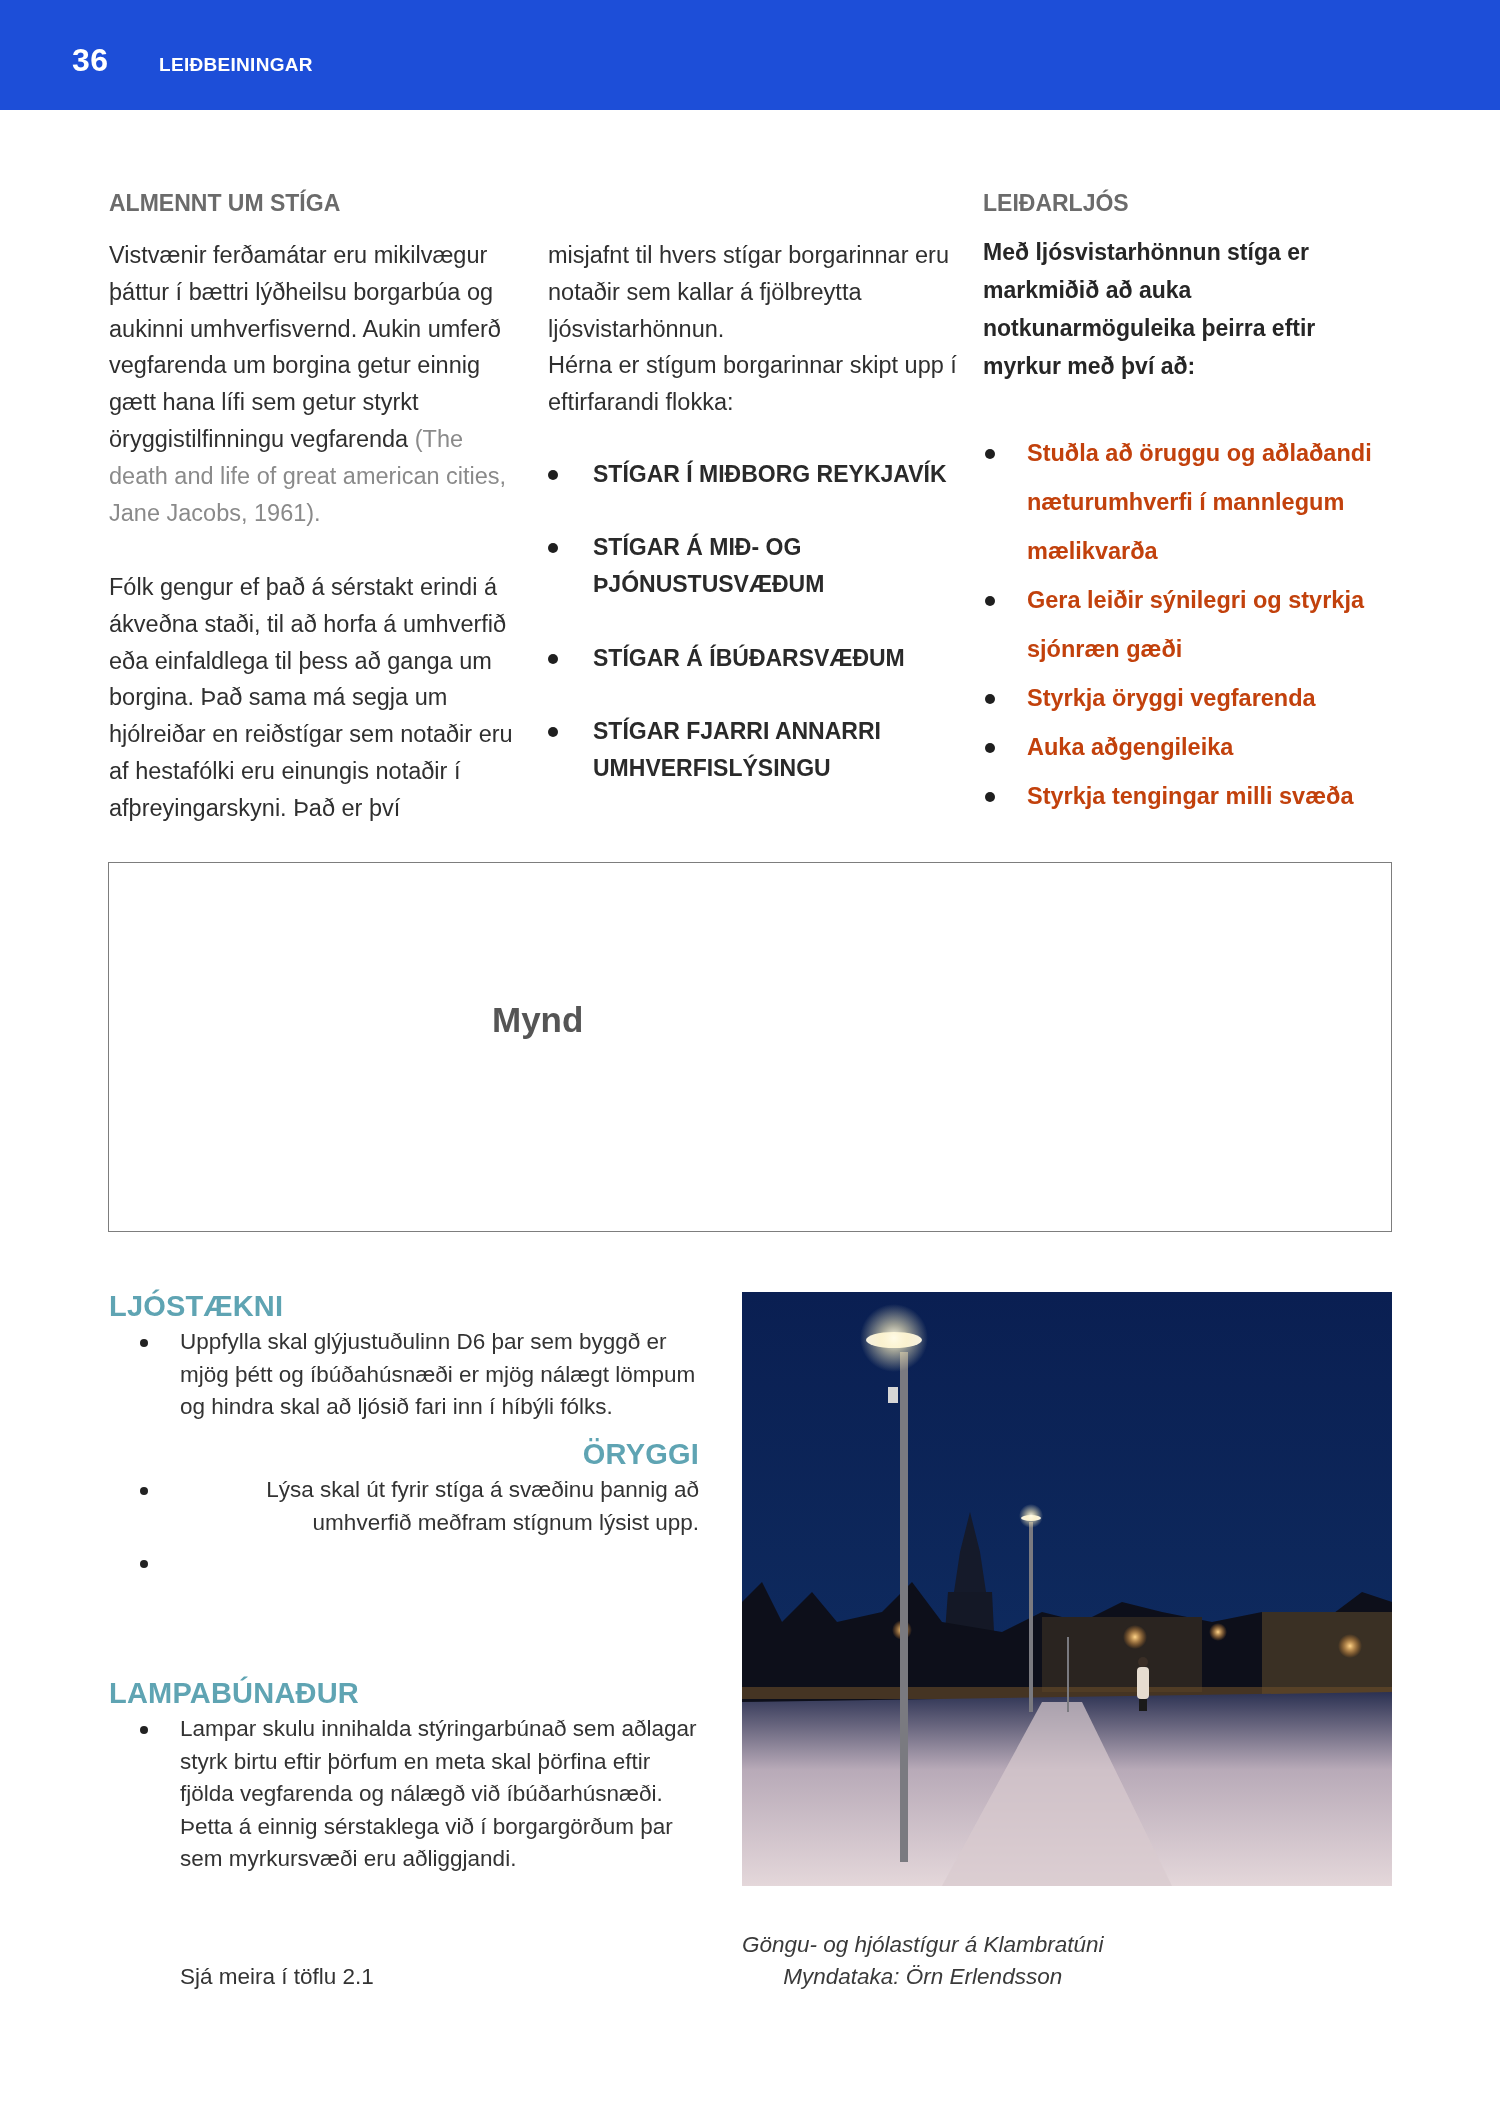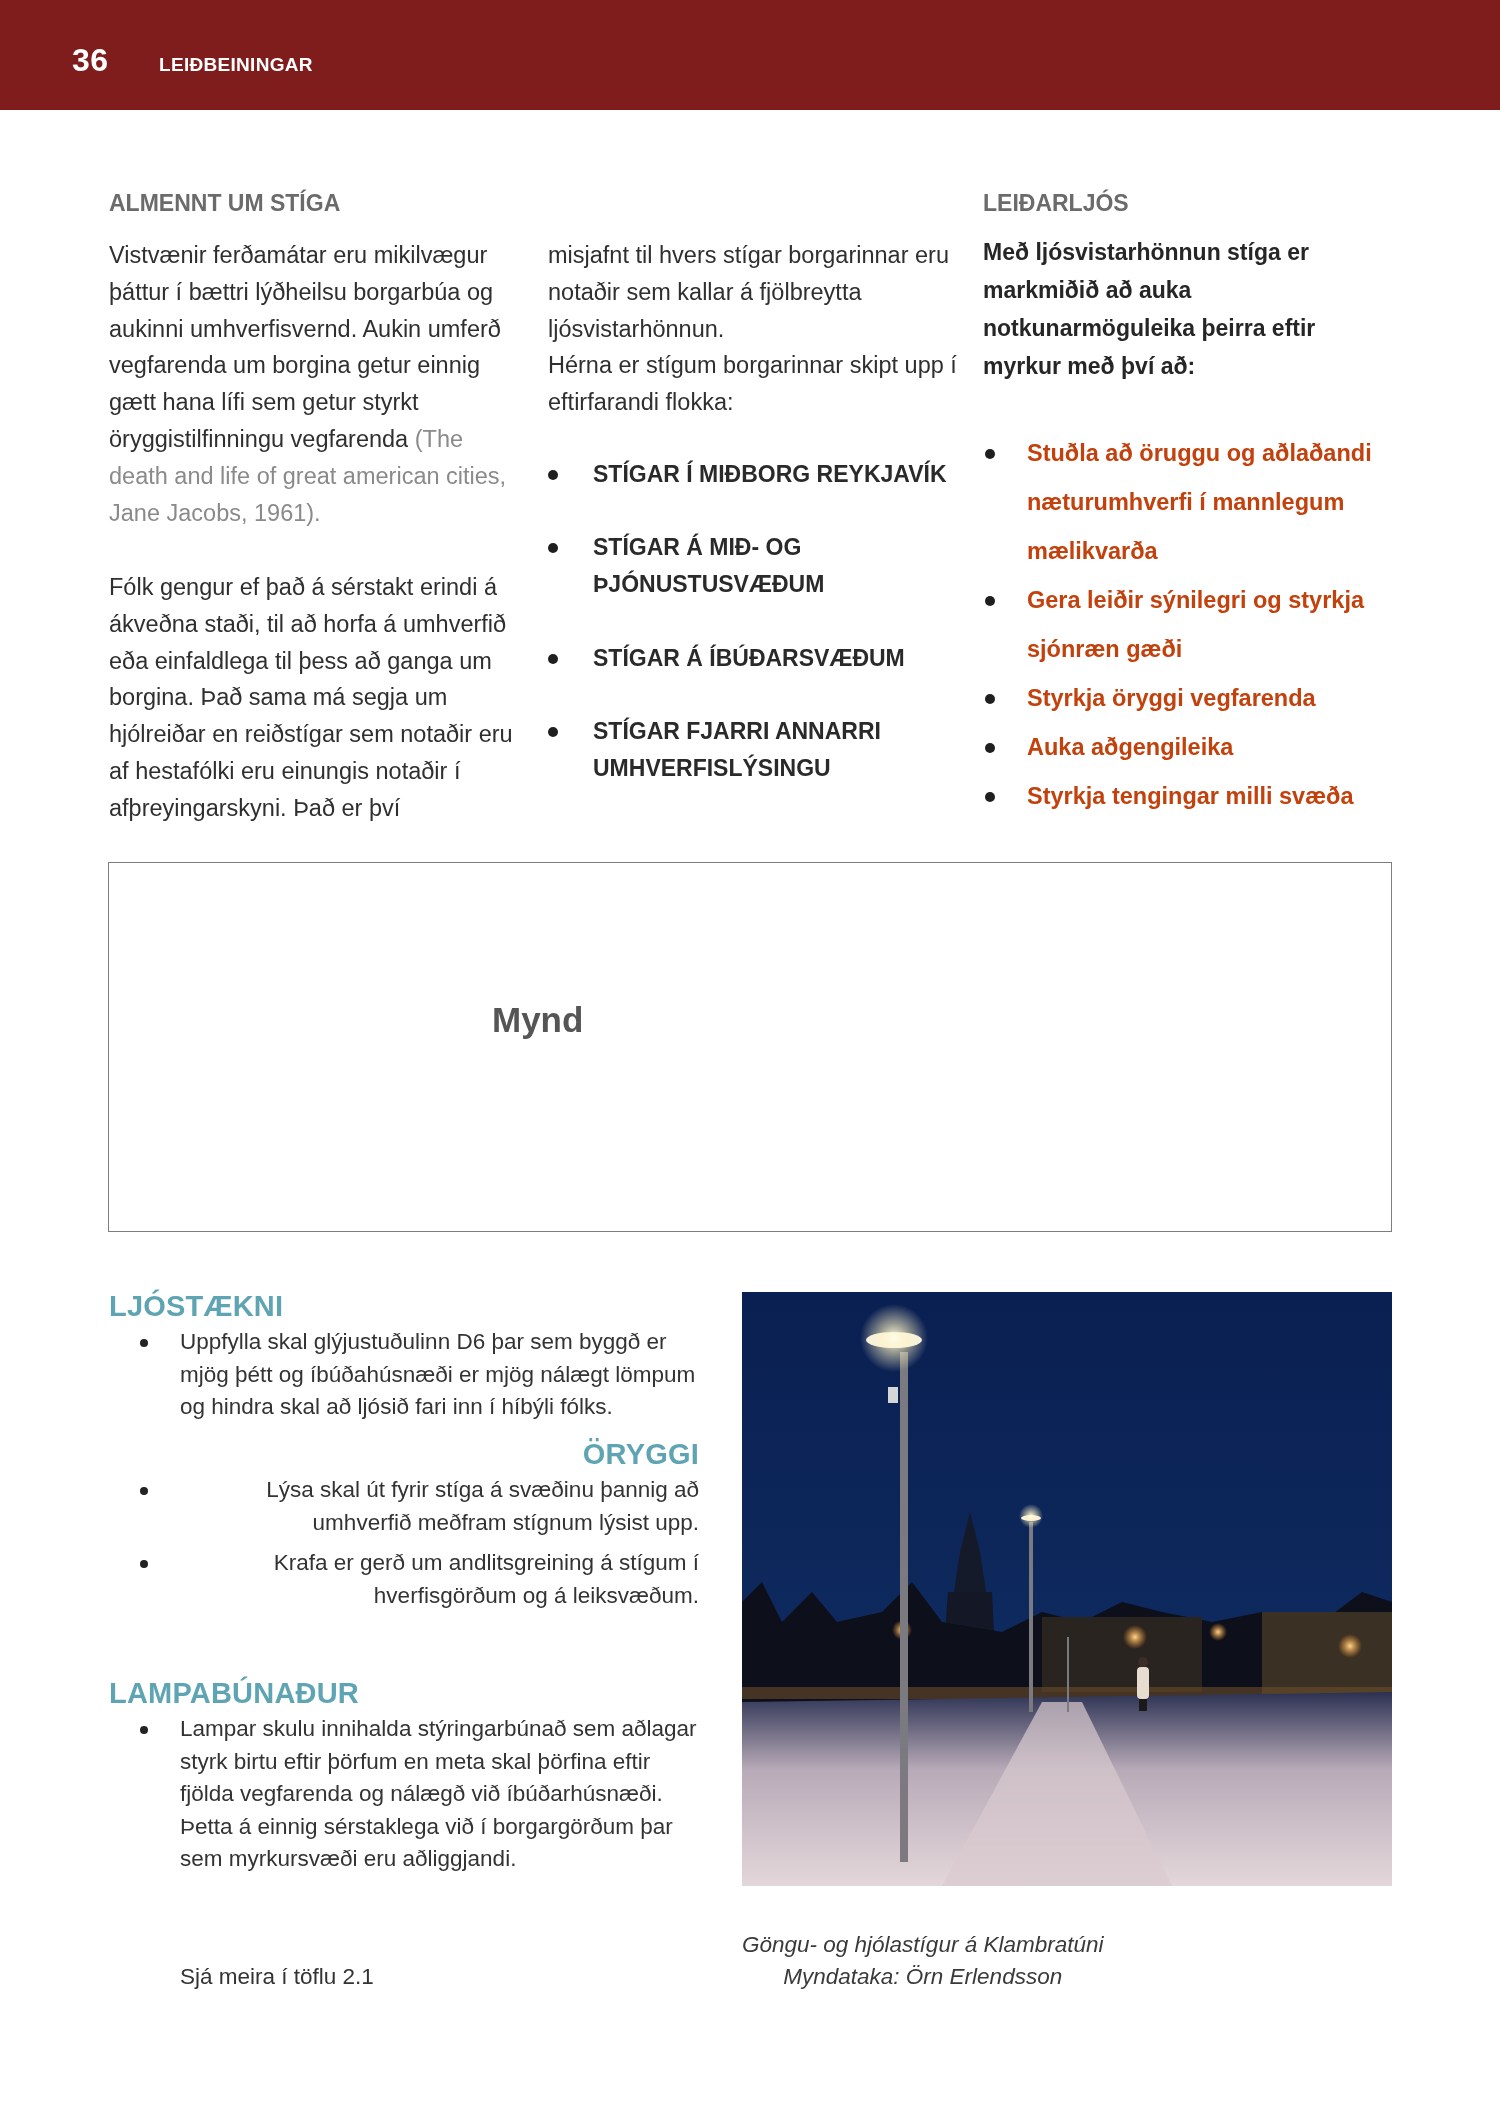--- a/index.html
+++ b/index.html
@@ -1,20 +1,20 @@
 <!DOCTYPE html>
 <html><head>
   <meta charset="utf-8">
   <style>
     * { box-sizing: border-box; margin: 0; padding: 0; }
     html, body { width: 1500px; height: 2105px; background: #ffffff; overflow: hidden; }
     body { position: relative; font-family: "Liberation Sans", "DejaVu Sans", sans-serif; color: #2b2b2b; }
 
     
-    .header { position: absolute; left: 0; top: 0; width: 1500px; height: 110px; background: #7f1d1d; }
+    .header { position: absolute; left: 0; top: 0; width: 1500px; height: 110px; background: #1d4ed8; }
     .page-num { position: absolute; left: 72px; top: 42px; font-size: 32px; font-weight: bold; color: #ffffff; letter-spacing: 0.5px; }
     .section-title { position: absolute; left: 159px; top: 54px; font-size: 19px; font-weight: bold; color: #ffffff; letter-spacing: 0.3px; }
     .col-h { position: absolute; font-size: 23px; font-weight: bold; color: #6b6b6b; white-space: nowrap; }
     .body-text { font-size: 23.5px; line-height: 36.8px; color: #2f2f2f; }
     .cite { color: #8a8a8a; }
 
     #col1-h { left: 109px; top: 190px; }
     #col1-p1 { position: absolute; left: 109px; top: 237px; width: 410px; }
     #col1-p2 { position: absolute; left: 109px; top: 569px; width: 410px; }
 
@@ -97,21 +97,21 @@
   <div class="sec-h">LJÓSTÆKNI</div>
   <ul class="sec-list">
     <li><span class="dot"></span><span>Uppfylla skal glýjustuðulinn D6 þar sem byggð er mjög þétt og íbúðahúsnæði er mjög nálægt lömpum og hindra skal að ljósið fari inn í híbýli fólks.</span></li>
   </ul>
 </div>
 
 <div class="bl" id="sec2">
   <div class="sec-h">ÖRYGGI</div>
   <ul class="sec-list">
     <li><span class="dot"></span><span>Lýsa skal út fyrir stíga á svæðinu þannig að umhverfið meðfram stígnum lýsist upp.</span></li>
-    <li><span class="dot"></span><span>Krafa er gerð um andlitsgreining á stígum í hverfisgörðum og á leiksvæðum.</span></li>
+    <li><span class="dot"></span></li>
   </ul>
 </div>
 
 <div class="bl" id="sec3">
   <div class="sec-h">LAMPABÚNAÐUR</div>
   <ul class="sec-list">
     <li><span class="dot"></span><span>Lampar skulu innihalda stýringarbúnað sem aðlagar styrk birtu eftir þörfum en meta skal þörfina eftir fjölda vegfarenda og nálægð við íbúðarhúsnæði. Þetta á einnig sérstaklega við í borgargörðum þar sem myrkursvæði eru aðliggjandi.</span></li>
   </ul>
 </div>
 

